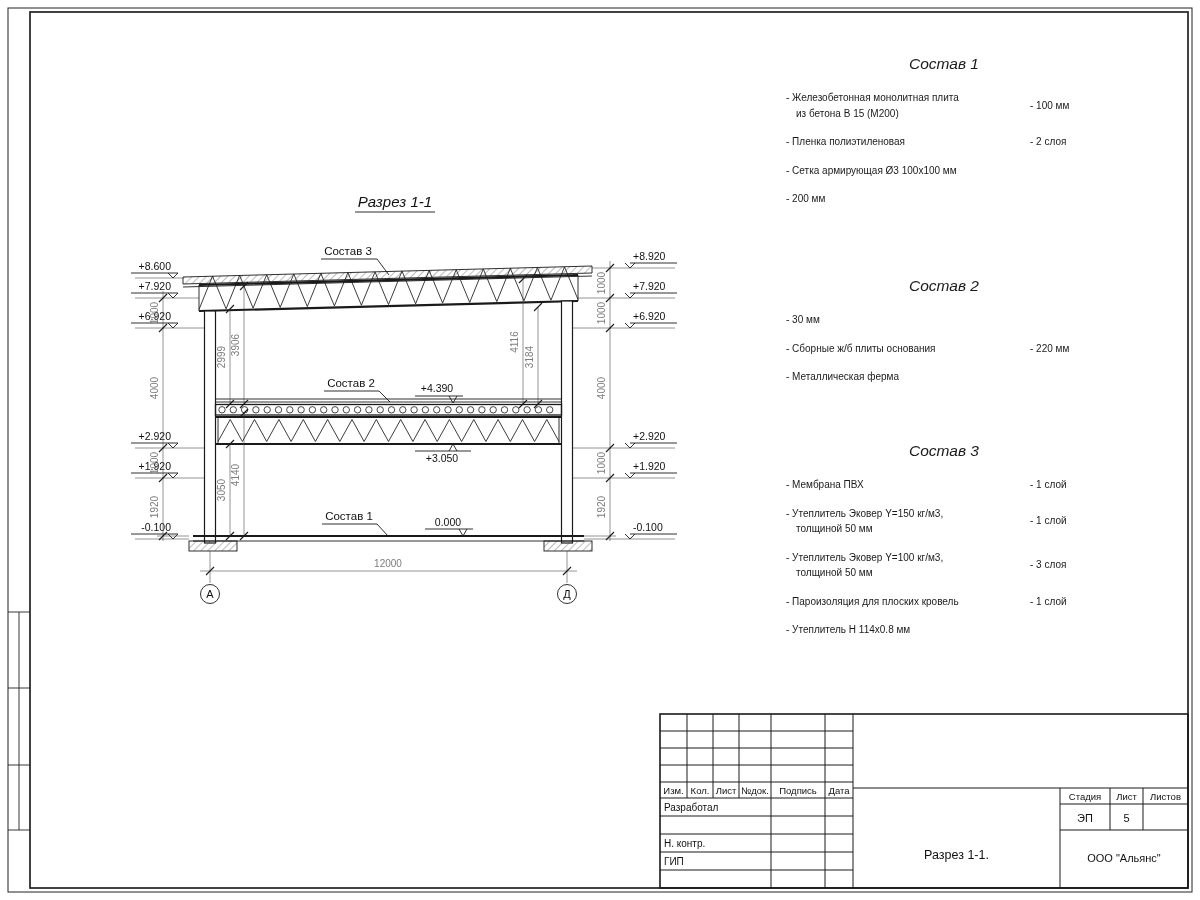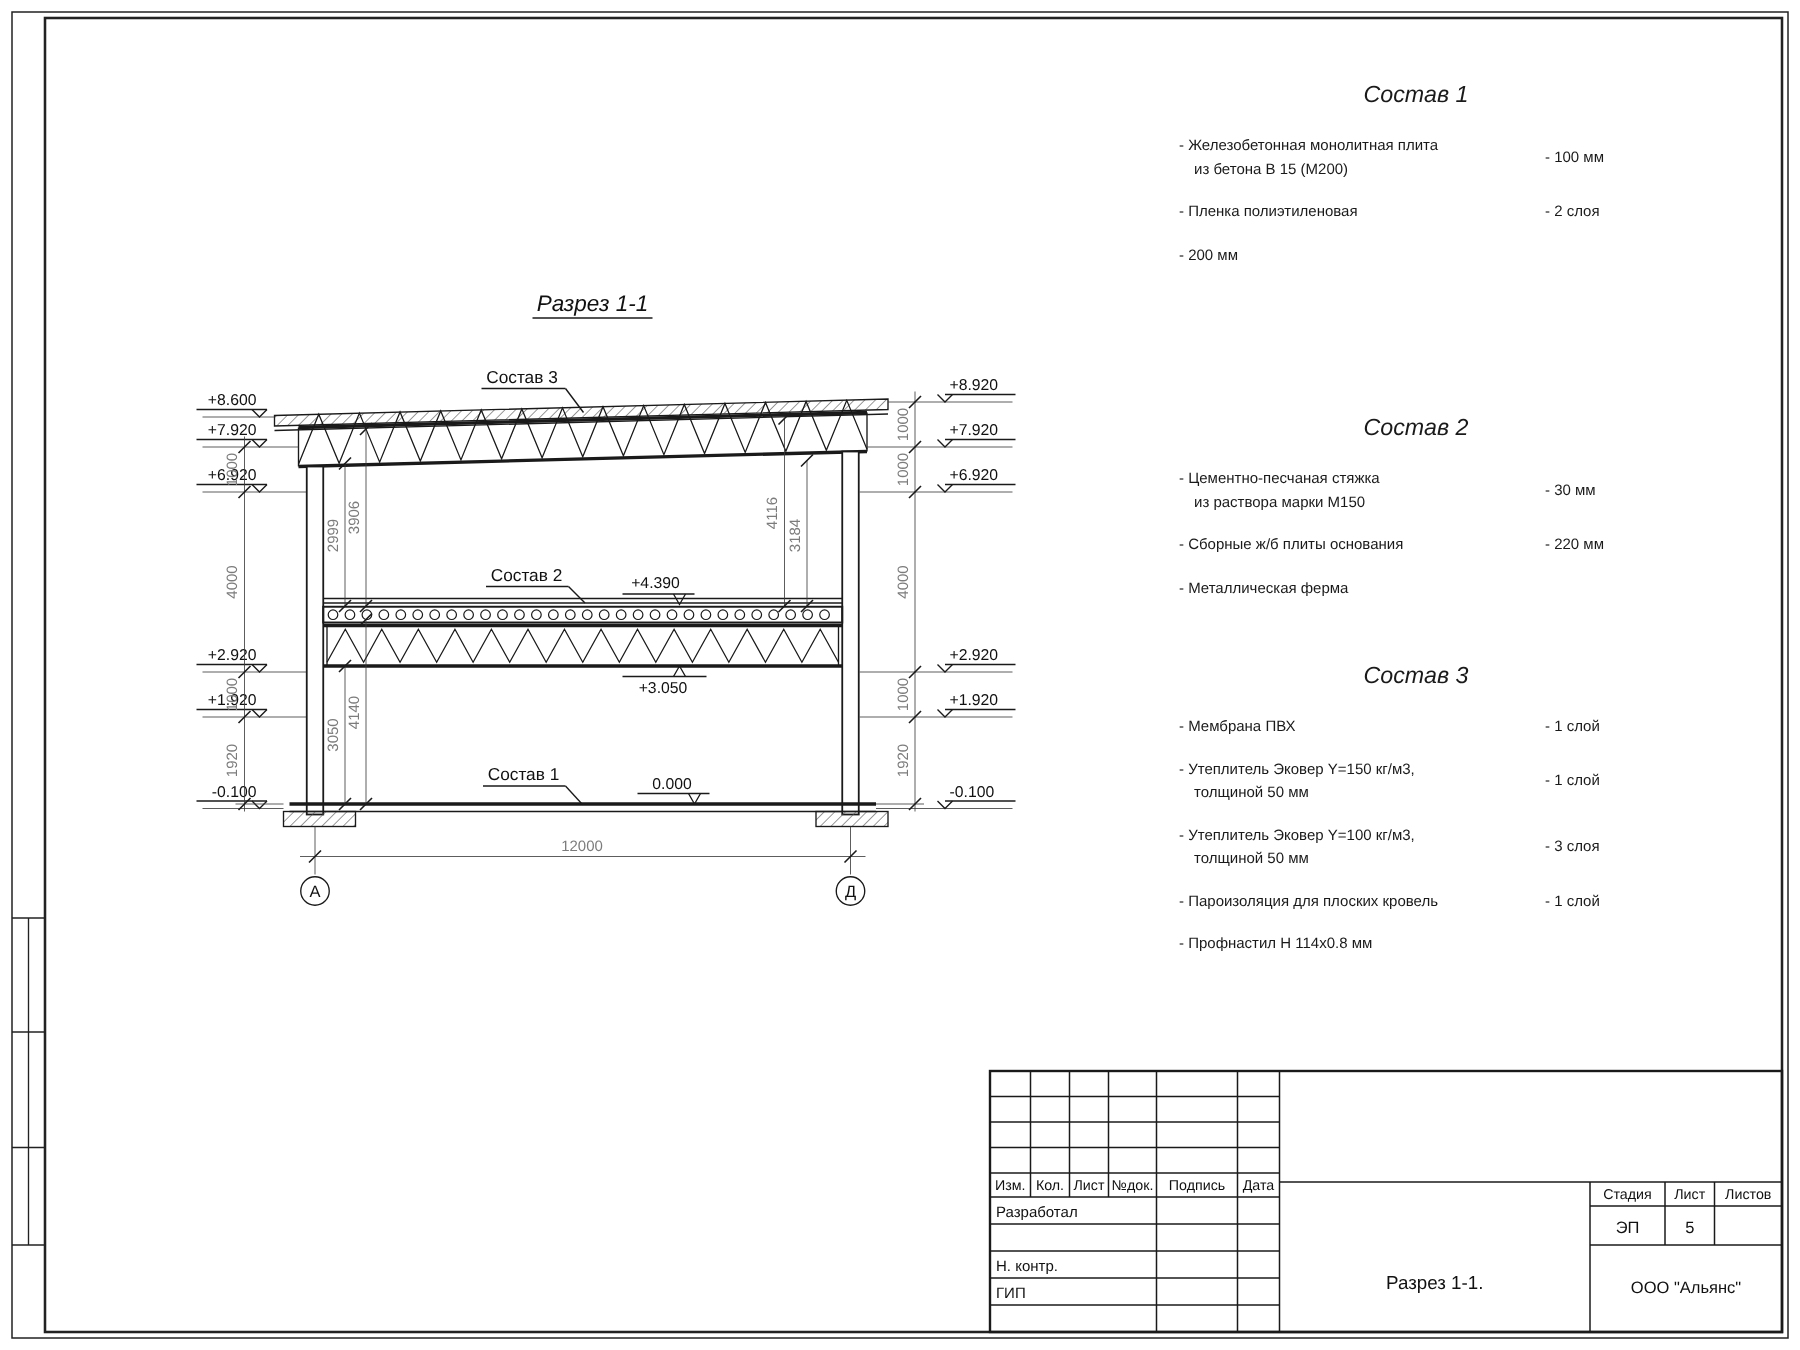--- a/index.html
+++ b/index.html
@@ -284,29 +284,31 @@
   <div class="comp-item">
       <span class="comp-text">- Железобетонная  монолитная плита
 из бетона В 15 (М200)</span>
       <span class="comp-value">- 100 мм</span>
     </div>
   <div class="comp-item">
       <span class="comp-text">- Пленка полиэтиленовая</span>
       <span class="comp-value">- 2 слоя</span>
     </div>
   <div class="comp-item">
+      <span class="comp-text">- Сетка армирующая Ø3 100х100 мм</span>
+      <span class="comp-value"></span>
+    </div>
+  <div class="comp-item">
       <span class="comp-value">- 200 мм</span>
     </div>
 </div>
 
 <div class="comp-block" style="top:277px">
   <div class="comp-title">Состав 2</div>
   <div class="comp-item">
-      <span class="comp-text">- Цементно-песчаная стяжка
-из раствора марки М150</span>
       <span class="comp-value">- 30 мм</span>
     </div>
   <div class="comp-item">
       <span class="comp-text">- Сборные ж/б плиты основания</span>
       <span class="comp-value">- 220 мм</span>
     </div>
   <div class="comp-item">
       <span class="comp-text">- Металлическая ферма</span>
       <span class="comp-value"></span>
     </div>
@@ -326,21 +328,21 @@
   <div class="comp-item">
       <span class="comp-text">- Утеплитель Эковер Y=100 кг/м3,
 толщиной 50 мм</span>
       <span class="comp-value">- 3 слоя</span>
     </div>
   <div class="comp-item">
       <span class="comp-text">- Пароизоляция для плоских кровель</span>
       <span class="comp-value">- 1 слой</span>
     </div>
   <div class="comp-item">
-      <span class="comp-text">- Профнастил Н 114х0.8 мм</span>
+      <span class="comp-text">- Утеплитель Н 114х0.8 мм</span>
       <span class="comp-value"></span>
     </div>
 </div>
 
 <svg class="abs" style="left:658px;top:712px" width="532" height="178">
   <rect class="tbf" x="2" y="2" width="528" height="174"></rect>
   <g class="tbl">
     <line x1="2" y1="19" x2="195" y2="19"></line>
     <line x1="2" y1="36" x2="195" y2="36"></line>
     <line x1="2" y1="53" x2="195" y2="53"></line>

